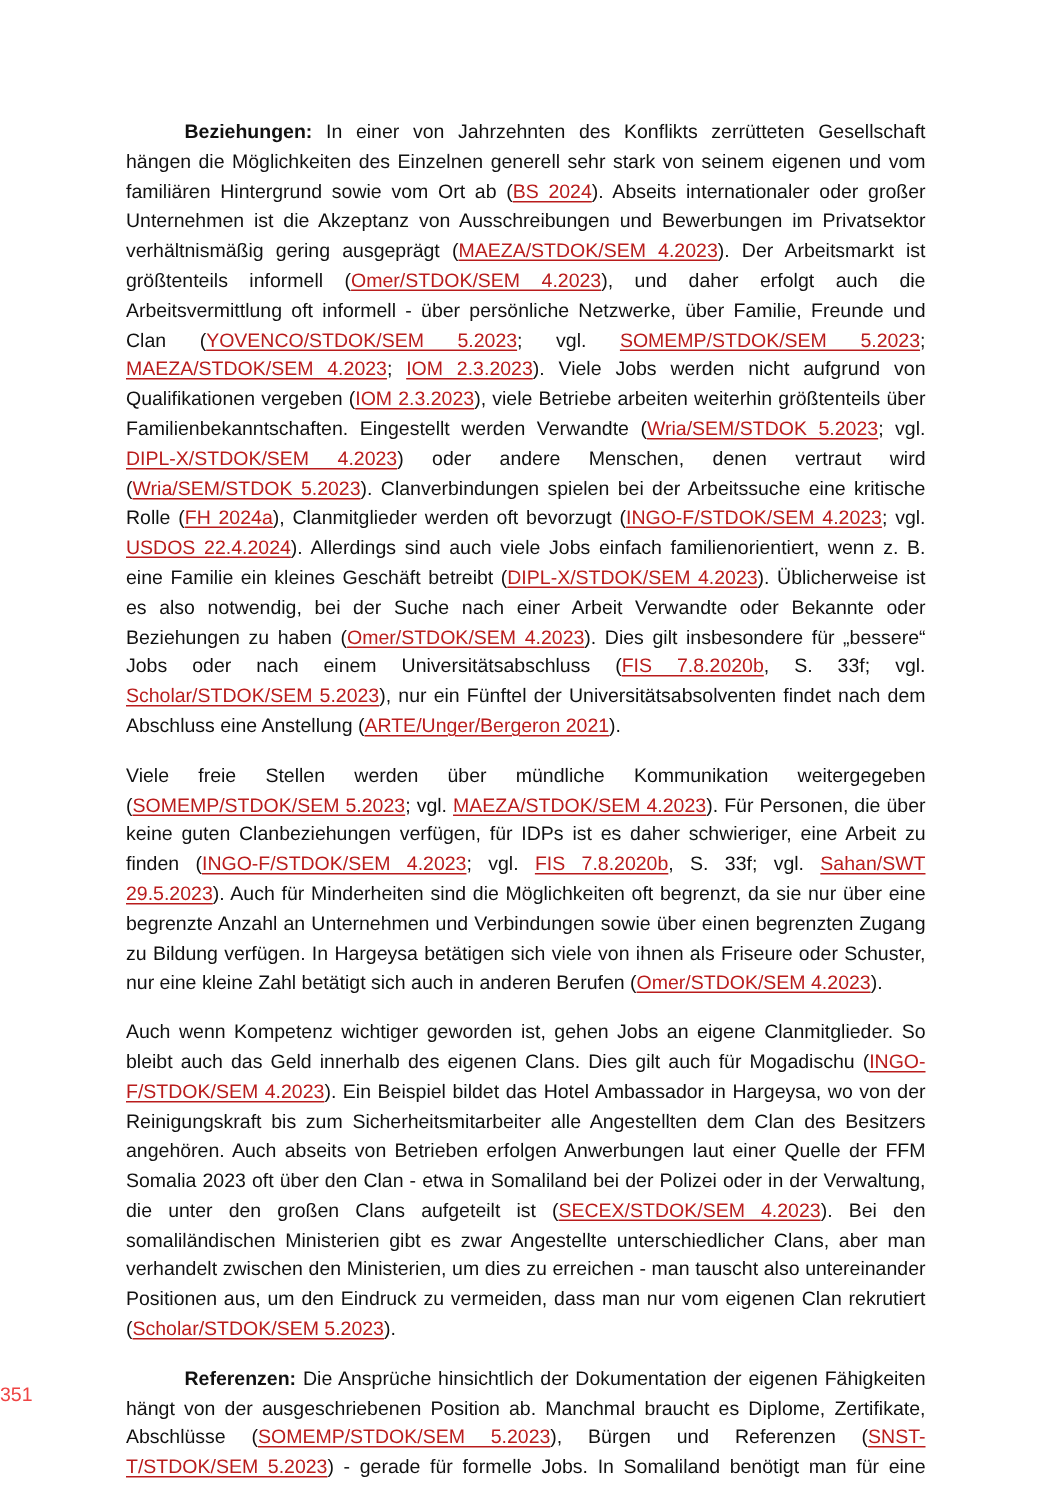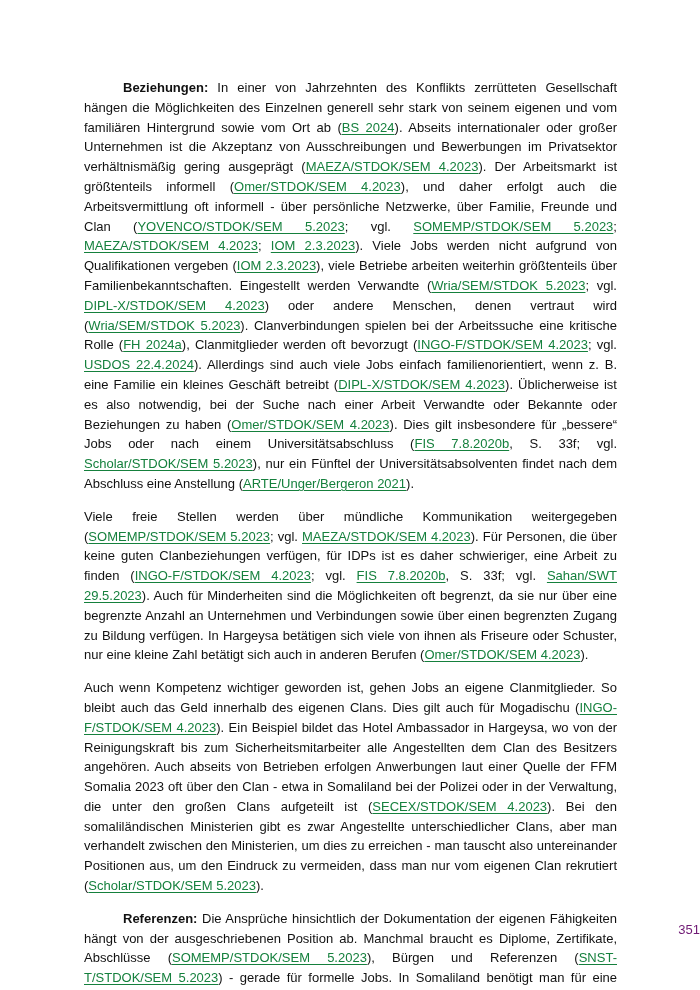--- a/index.html
+++ b/index.html
@@ -29,31 +29,31 @@
     line-height: 19.8px;
     text-align: justify;
     color: #111111;
   }
   p.para:last-child { margin-bottom: 0; }
   .bold { font-weight: bold; margin-left: 39px; }
   .cite {
     text-decoration: underline;
     text-underline-offset: 2px;
     text-decoration-thickness: 1px;
-    color: #15803d;
+    color: #b91c1c;
     cursor: pointer;
   }
   .page-footer {
     position: absolute;
     left: 0;
     width: 700px;
     top: 922px;
-    text-align: right;
+    text-align: left;
     font-size: 13px;
-    color: #701a75;
+    color: #ef4444;
   }
 </style>
 </head>
 <body>
 
 <div class="page">
   <div class="page-body">
       <p class="para"><span class="bold">Beziehungen:</span><span> In einer von Jahrzehnten des Konflikts zerrütteten Gesellschaft hängen die Möglichkeiten des Einzelnen generell sehr stark von seinem eigenen und vom familiären Hintergrund sowie vom Ort ab (</span><span class="cite">BS 2024</span><span>). Abseits internationaler oder großer Unternehmen ist die Akzeptanz von Ausschreibungen und Bewerbungen im Privatsektor verhältnismäßig gering ausgeprägt (</span><span class="cite">MAEZA/STDOK/SEM 4.2023</span><span>). Der Arbeitsmarkt ist größtenteils informell (</span><span class="cite">Omer/STDOK/SEM 4.2023</span><span>), und daher erfolgt auch die Arbeitsvermittlung oft informell - über persönliche Netzwerke, über Familie, Freunde und Clan (</span><span class="cite">YOVENCO/STDOK/SEM 5.2023</span><span>; vgl. </span><span class="cite">SOMEMP/STDOK/SEM 5.2023</span><span>; </span><span class="cite">MAEZA/STDOK/SEM 4.2023</span><span>; </span><span class="cite">IOM 2.3.2023</span><span>). Viele Jobs werden nicht aufgrund von Qualifikationen vergeben (</span><span class="cite">IOM 2.3.2023</span><span>), viele Betriebe arbeiten weiterhin größtenteils über Familienbekanntschaften. Eingestellt werden Verwandte (</span><span class="cite">Wria/SEM/STDOK 5.2023</span><span>; vgl. </span><span class="cite">DIPL-X/STDOK/SEM 4.2023</span><span>) oder andere Menschen, denen vertraut wird (</span><span class="cite">Wria/SEM/STDOK 5.2023</span><span>). Clanverbindungen spielen bei der Arbeitssuche eine kritische Rolle (</span><span class="cite">FH 2024a</span><span>), Clanmitglieder werden oft bevorzugt (</span><span class="cite">INGO-F/STDOK/SEM 4.2023</span><span>; vgl. </span><span class="cite">USDOS 22.4.2024</span><span>). Allerdings sind auch viele Jobs einfach familienorientiert, wenn z. B. eine Familie ein kleines Geschäft betreibt (</span><span class="cite">DIPL-X/STDOK/SEM 4.2023</span><span>). Üblicherweise ist es also notwendig, bei der Suche nach einer Arbeit Verwandte oder Bekannte oder Beziehungen zu haben (</span><span class="cite">Omer/STDOK/SEM 4.2023</span><span>). Dies gilt insbesondere für „bessere“ Jobs oder nach einem Universitätsabschluss (</span><span class="cite">FIS 7.8.2020b</span><span>, S. 33f; vgl. </span><span class="cite">Scholar/STDOK/SEM 5.2023</span><span>), nur ein Fünftel der Universitätsabsolventen findet nach dem Abschluss eine Anstellung (</span><span class="cite">ARTE/Unger/Bergeron 2021</span><span>).</span></p>
       <p class="para"><span>Viele freie Stellen werden über mündliche Kommunikation weitergegeben (</span><span class="cite">SOMEMP/STDOK/SEM 5.2023</span><span>; vgl. </span><span class="cite">MAEZA/STDOK/SEM 4.2023</span><span>). Für Personen, die über keine guten Clanbeziehungen verfügen, für IDPs ist es daher schwieriger, eine Arbeit zu finden (</span><span class="cite">INGO-F/STDOK/SEM 4.2023</span><span>; vgl. </span><span class="cite">FIS 7.8.2020b</span><span>, S. 33f; vgl. </span><span class="cite">Sahan/SWT 29.5.2023</span><span>). Auch für Minderheiten sind die Möglichkeiten oft begrenzt, da sie nur über eine begrenzte Anzahl an Unternehmen und Verbindungen sowie über einen begrenzten Zugang zu Bildung verfügen. In Hargeysa betätigen sich viele von ihnen als Friseure oder Schuster, nur eine kleine Zahl betätigt sich auch in anderen Berufen (</span><span class="cite">Omer/STDOK/SEM 4.2023</span><span>).</span></p>
       <p class="para"><span>Auch wenn Kompetenz wichtiger geworden ist, gehen Jobs an eigene Clanmitglieder. So bleibt auch das Geld innerhalb des eigenen Clans. Dies gilt auch für Mogadischu (</span><span class="cite">INGO-F/STDOK/SEM 4.2023</span><span>). Ein Beispiel bildet das Hotel Ambassador in Hargeysa, wo von der Reinigungskraft bis zum Sicherheitsmitarbeiter alle Angestellten dem Clan des Besitzers angehören. Auch abseits von Betrieben erfolgen Anwerbungen laut einer Quelle der FFM Somalia 2023 oft über den Clan - etwa in Somaliland bei der Polizei oder in der Verwaltung, die unter den großen Clans aufgeteilt ist (</span><span class="cite">SECEX/STDOK/SEM 4.2023</span><span>). Bei den somaliländischen Ministerien gibt es zwar Angestellte unterschiedlicher Clans, aber man verhandelt zwischen den Ministerien, um dies zu erreichen - man tauscht also untereinander Positionen aus, um den Eindruck zu vermeiden, dass man nur vom eigenen Clan rekrutiert (</span><span class="cite">Scholar/STDOK/SEM 5.2023</span><span>).</span></p>

